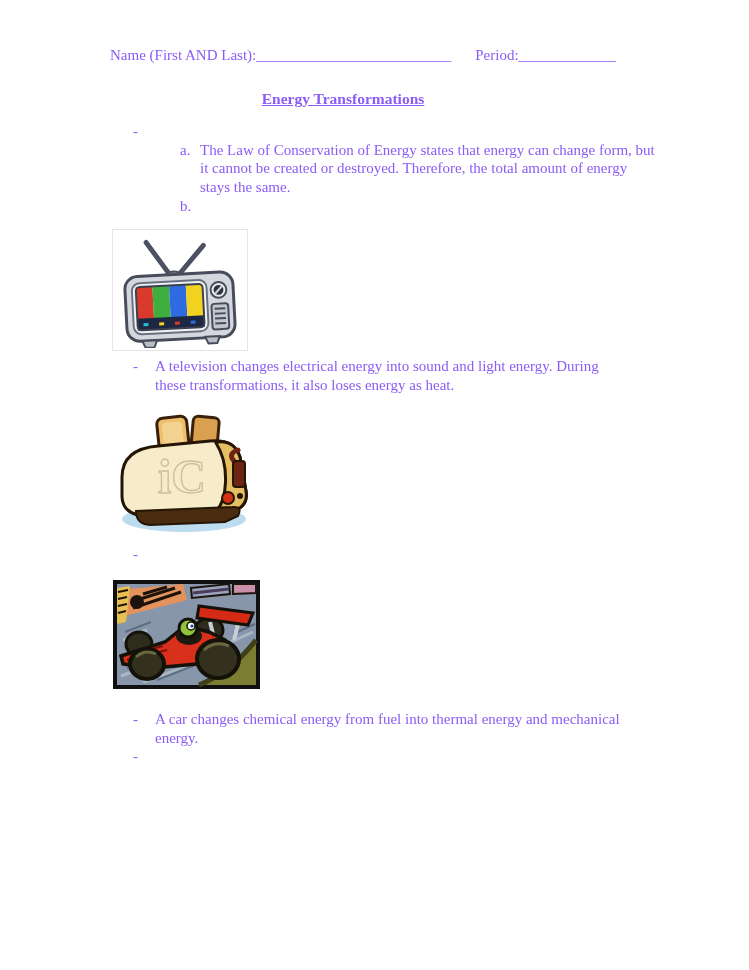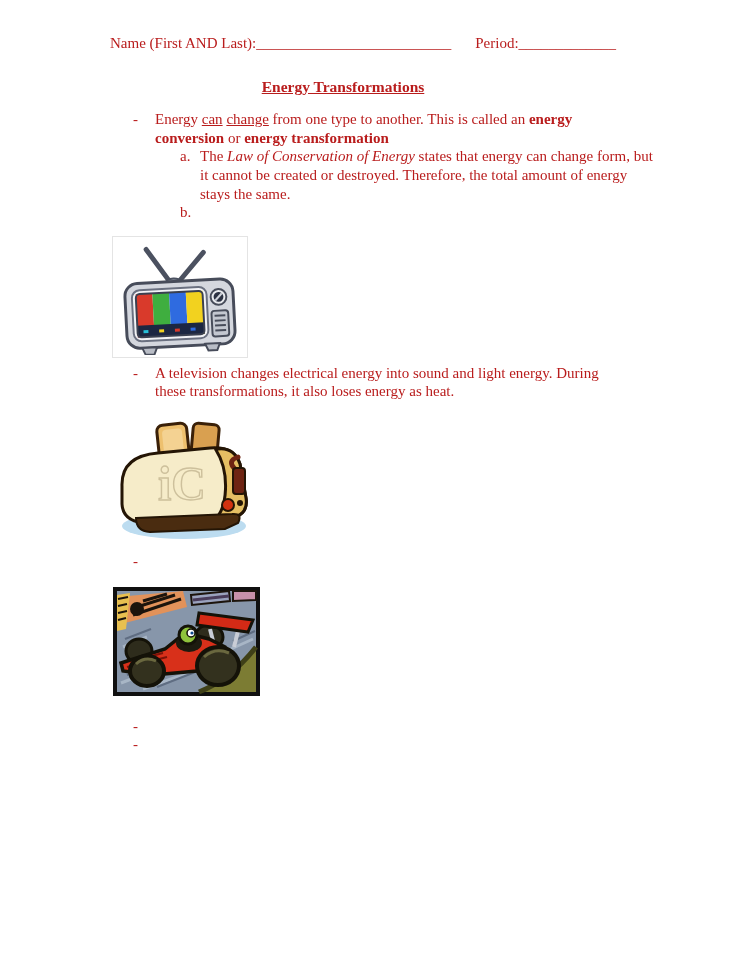--- a/index.html
+++ b/index.html
@@ -1,34 +1,34 @@
 <!DOCTYPE html>
 <html><head>
 <meta charset="utf-8">
 <style>
   html,body{margin:0;padding:0;background:#ffffff;}
   .page{
     width:662px;height:970px;background:#ffffff;box-sizing:border-box;
-    padding:34px 86px 0 110px;position:relative;overflow:hidden;
+    padding:46px 86px 0 110px;position:relative;overflow:hidden;
     font-family:"Liberation Serif","DejaVu Serif",serif;
-    font-size:15px;line-height:18.6px;color:#b91c1c;
+    font-size:15px;line-height:18.6px;color:#8b5cf6;
   }
   .header-row{display:flex;white-space:pre;}
   .period-field{margin-left:24px;}
   .title{
     text-align:center;font-weight:bold;text-decoration:underline;
     font-size:15.5px;margin:25px 0 0 0;line-height:18.6px;
   }
   .intro{margin-top:14px;}
   .bullet{display:flex;align-items:flex-start;}
   .bullet .marker{flex:none;width:22px;margin-left:23px;}
   .bullet.sub .marker{width:20px;margin-left:70px;}
   .btext{white-space:pre;}
   .bold{font-weight:bold;}
-  .italic{font-style:italic;text-align:right;}
+  .italic{text-align:right;}
   .underline{text-decoration:underline;}
   .section-heading{font-weight:bold;margin-top:7px;}
   .figure{display:block;font-weight:bold;}
   .fig-tv{width:134px;height:120px;border:1px solid #e4e4e4;margin:14px 0 0 2px;background:#fff;}
   .fig-toaster{width:160px;height:130px;margin:13px 0 0 -4px;}
   .fig-car{width:147px;height:109px;margin:16px 0 0 3px;}
   .mt-tv-bullet{margin-top:6px;}
   .mt-toaster-bullet{margin-top:8px;}
   .mt-car-bullets{margin-top:21px;}
   svg{display:block;}
@@ -41,22 +41,20 @@
   <div class="header-row">
     <div class="name-field"><span>Name (First AND Last):</span><span>__________________________</span></div>
     <div class="period-field"><span>Period:</span><span>_____________</span></div>
   </div>
 
   <div class="title">Energy Transformations</div>
 
   <div class="intro">
     <div class="bullet">
       <span class="marker">-</span>
-      <div class="btext"><span>Energy </span><span class="underline">can</span><span> </span><span class="underline">change</span><span> from one type to another. This is called an </span><span class="bold">energy
-conversion</span><span> or </span><span class="bold">energy transformation</span></div>
     </div>
     <div class="bullet sub">
       <span class="marker">a.</span>
       <div class="btext"><span>The </span><span class="italic">Law of Conservation of Energy</span><span> states that energy can change form, but
 it cannot be created or destroyed. Therefore, the total amount of energy
 stays the same.</span></div>
     </div>
     <div class="bullet sub">
       <span class="marker">b.</span>
     </div>
@@ -181,19 +179,21 @@
       <ellipse cx="34" cy="84" rx="17" ry="15" fill="#33311e" stroke="#141208" stroke-width="4"></ellipse>
       <path d="M23 77 q9 -8 20 -3" stroke="#6a683f" stroke-width="3" fill="none"></path>
       <ellipse cx="105" cy="79" rx="21" ry="19" fill="#33311e" stroke="#141208" stroke-width="4"></ellipse>
       <path d="M91 70 q11 -10 25 -4" stroke="#6a683f" stroke-width="3" fill="none"></path>
     </svg>
   </div>
 
   <div class="mt-car-bullets">
     <div class="bullet">
       <span class="marker">-</span>
+      <div class="btext">A car changes chemical energy from fuel into thermal energy and mechanical
+energy.</div>
     </div>
     <div class="bullet">
       <span class="marker">-</span>
     </div>
   </div>
 
 </div>
 
 </body></html>

